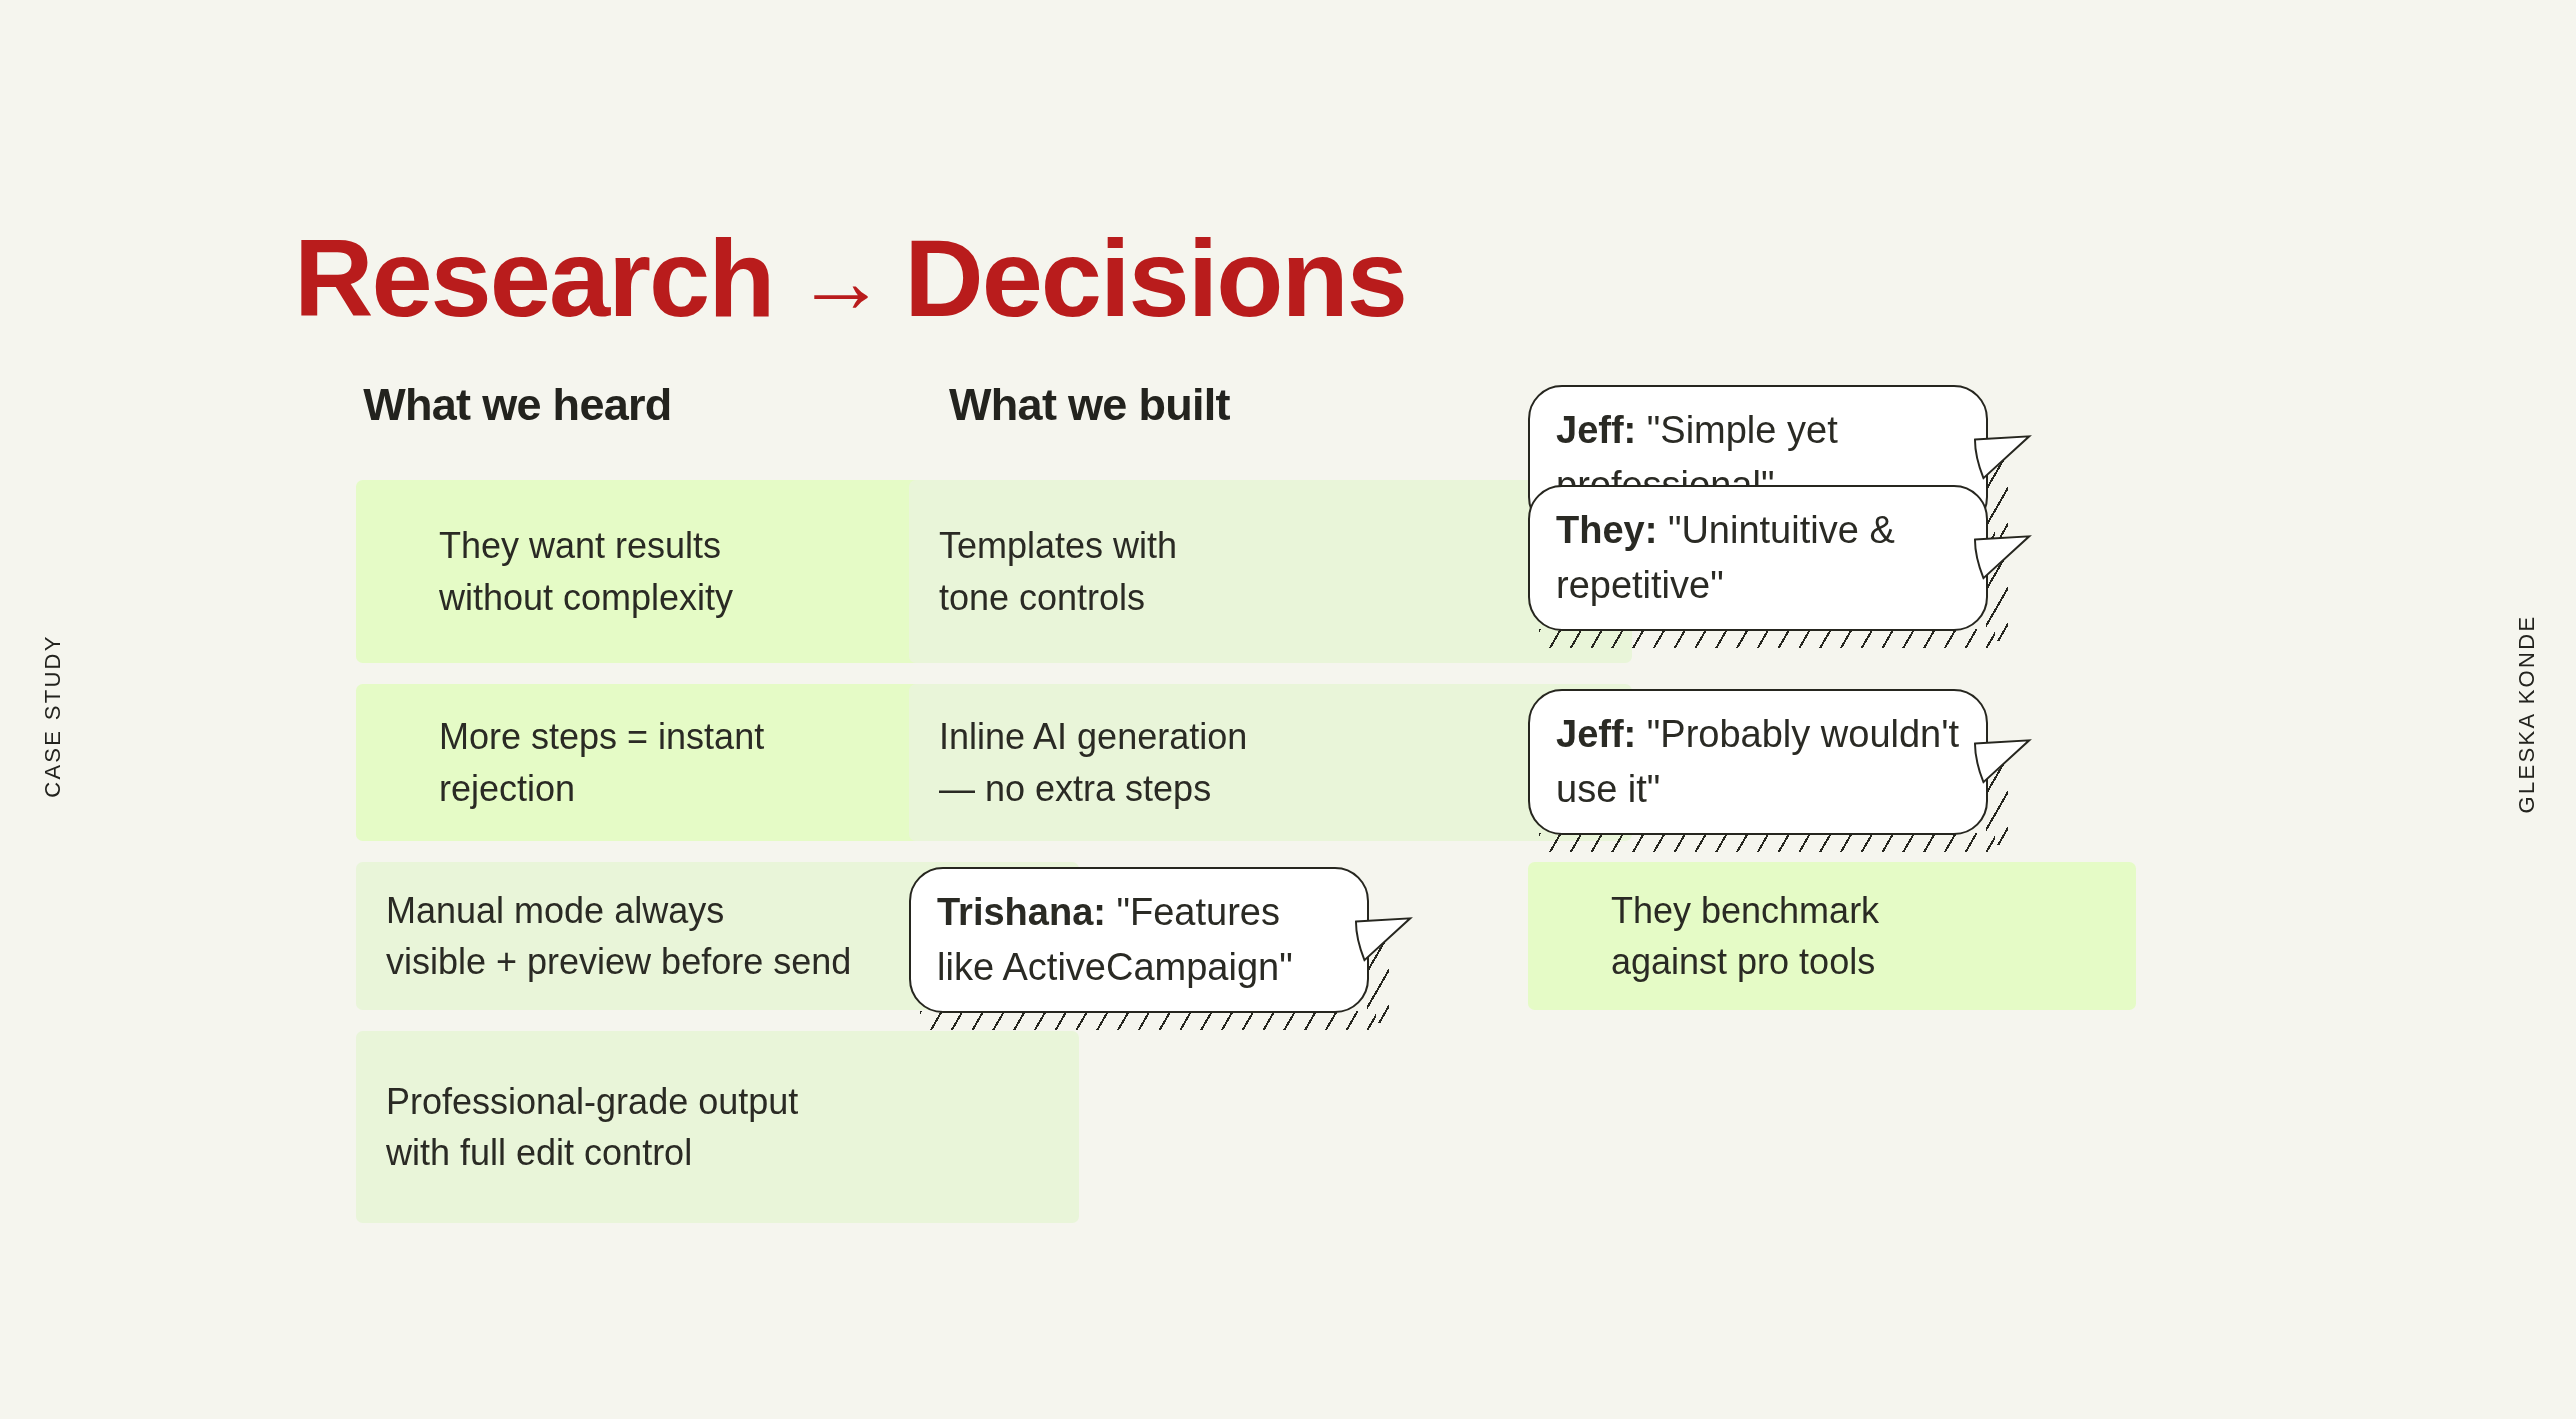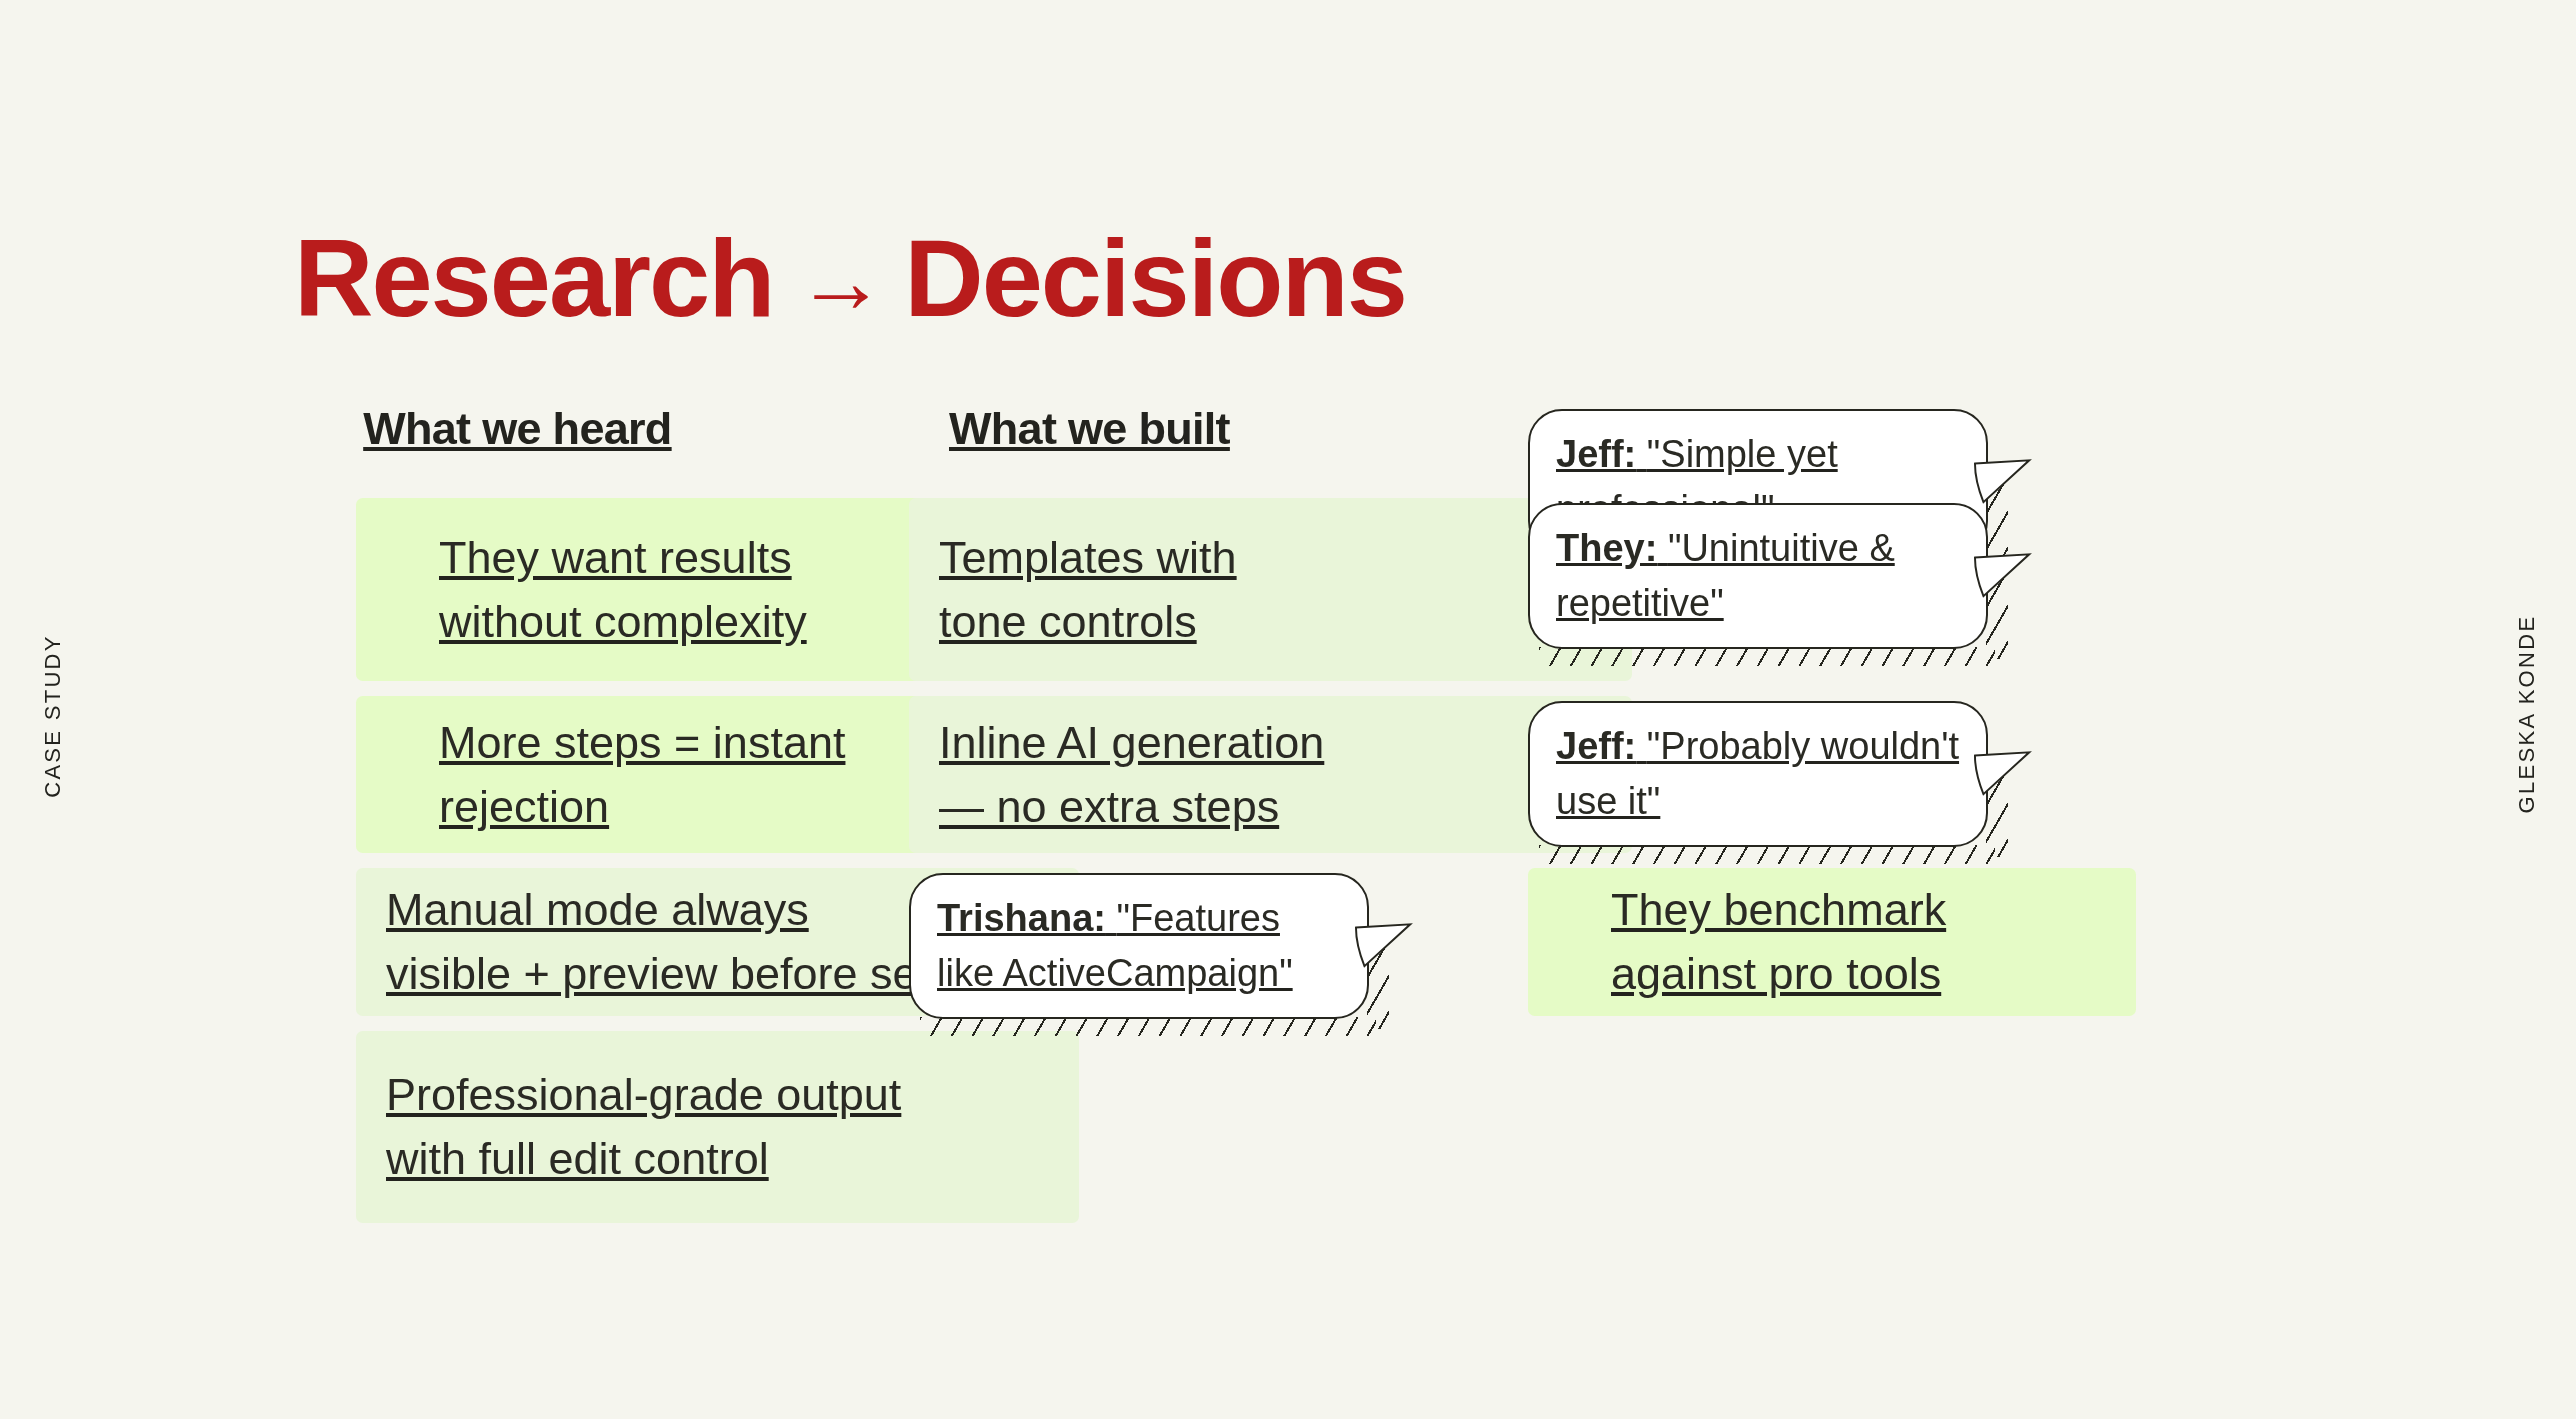--- a/index.html
+++ b/index.html
@@ -28,40 +28,39 @@
     font-size:110px;line-height:1.05;font-weight:800;
     letter-spacing:-2px;color:#b91c1c;white-space:nowrap;
   }
   .title .arrow{
     font-weight:400;font-size:0.82em;
     margin:0 18.4px 0 22.3px;vertical-align:4px;letter-spacing:0;
   }
 
   
   .matrix{
-    position:absolute;left:356px;top:404px;
+    position:absolute;left:356px;top:380px;
     display:grid;
     grid-template-columns:553px 619px 723px;
     grid-template-rows:79px 183px 157px 148px 192px;
-    row-gap:15px;
-    text-decoration:underline;
+    row-gap:21px;
   }
   .col-header{
     font-size:45px;font-weight:800;letter-spacing:-0.7px;
     color:#23231e;align-self:start;line-height:1.1;
   }
   .col-header.h1{margin-left:7.2px;}
   .col-header.h2{margin-left:83px;}
   .col-header.h3{margin-left:40px;}
 
   
   .box{
     border-radius:6.6px;
     display:flex;align-items:center;
-    font-size:45px;line-height:1.42;
+    font-size:36px;line-height:1.42;
     color:#2a2a24;
   }
   .box .box-text{white-space:pre-line;}
   .box.mid{width:608px;background:#e5fbc6;padding-left:83px;box-sizing:border-box;}
   .box.right{width:723px;background:#e9f5d9;padding-left:30px;box-sizing:border-box;}
 
   
   .bubble{
     position:relative;width:460px;margin-top:5.3px;
     align-self:start;

